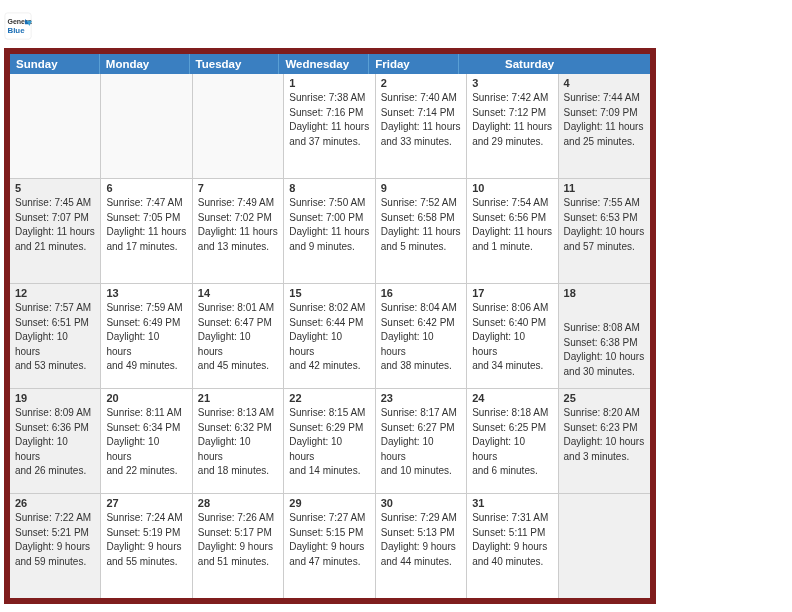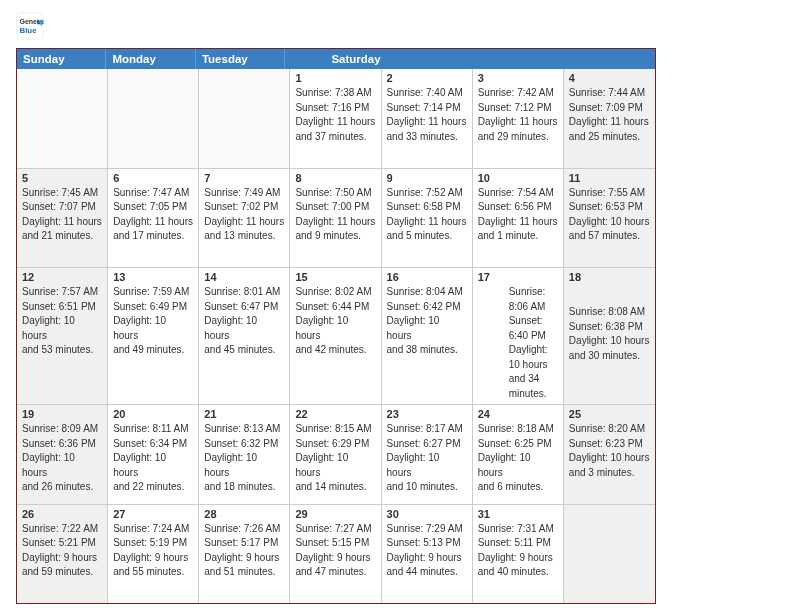--- a/index.html
+++ b/index.html
@@ -6,21 +6,21 @@
     body {
       font-family: Arial, sans-serif;
       background: #fff;
       width: 792px;
       height: 612px;
       overflow: hidden;
     }
     .page {
       width: 672px;
       height: 612px;
-      padding: 12px 16px 8px 16px;
+      padding: 12px 16px 8px 4px;
       display: flex;
       flex-direction: column;
     }
     .header {
       display: flex;
       justify-content: space-between;
       align-items: flex-start;
       margin-bottom: 8px;
     }
     .logo {
@@ -43,21 +43,21 @@
     }
     .location-title {
       font-size: 14px;
       color: #555;
       margin-top: 2px;
     }
     .calendar {
       flex: 1;
       display: flex;
       flex-direction: column;
-      border: 1px solid #7f1d1d;
+      border: 6px solid #7f1d1d;
     }
     .cal-header {
       display: grid;
       grid-template-columns: repeat(7, 1fr);
       background: #3a7fc1;
     }
     .cal-header-cell {
       color: #fff;
       font-size: 11.5px;
       font-weight: bold;
@@ -123,20 +123,22 @@
       <div class="month-title"></div>
       <div class="location-title"></div>
     </div>
   </div>
 
   <div class="calendar">
     <div class="cal-header">
     <div class="cal-header-cell">Sunday</div>
         <div class="cal-header-cell">Monday</div>
         <div class="cal-header-cell">Tuesday</div>
+        <div class="cal-header-cell">Wednesday</div>
+        <div class="cal-header-cell">Friday</div>
         <div class="cal-header-cell">Saturday</div>
       </div>
     <div class="cal-body">
     <div class="cal-row">
           <div class="cal-cell empty"></div>
           <div class="cal-cell empty"></div>
           <div class="cal-cell empty"></div>
           <div class="cal-cell">
             <span class="day-num">1</span>
             <div class="cell-info" style="white-space: pre-line;">Sunrise: 7:38 AM
@@ -248,21 +250,21 @@
           </div>
           <div class="cal-cell">
             <span class="day-num">16</span>
             <div class="cell-info" style="white-space: pre-line;">Sunrise: 8:04 AM
 Sunset: 6:42 PM
 Daylight: 10 hours
 and 38 minutes.</div>
           </div>
           <div class="cal-cell">
             <span class="day-num">17</span>
-            <div class="cell-info" style="white-space: pre-line; margin-left: 31px;">Sunrise: 8:06 AM
+            <div class="cell-info" style="white-space: pre-line;">Sunrise: 8:06 AM
 Sunset: 6:40 PM
 Daylight: 10 hours
 and 34 minutes.</div>
           </div>
           <div class="cal-cell shaded">
             <span class="day-num">18</span>
             <div class="cell-info" style="white-space: pre-line; margin-top: 22px;">Sunrise: 8:08 AM
 Sunset: 6:38 PM
 Daylight: 10 hours
 and 30 minutes.</div>

